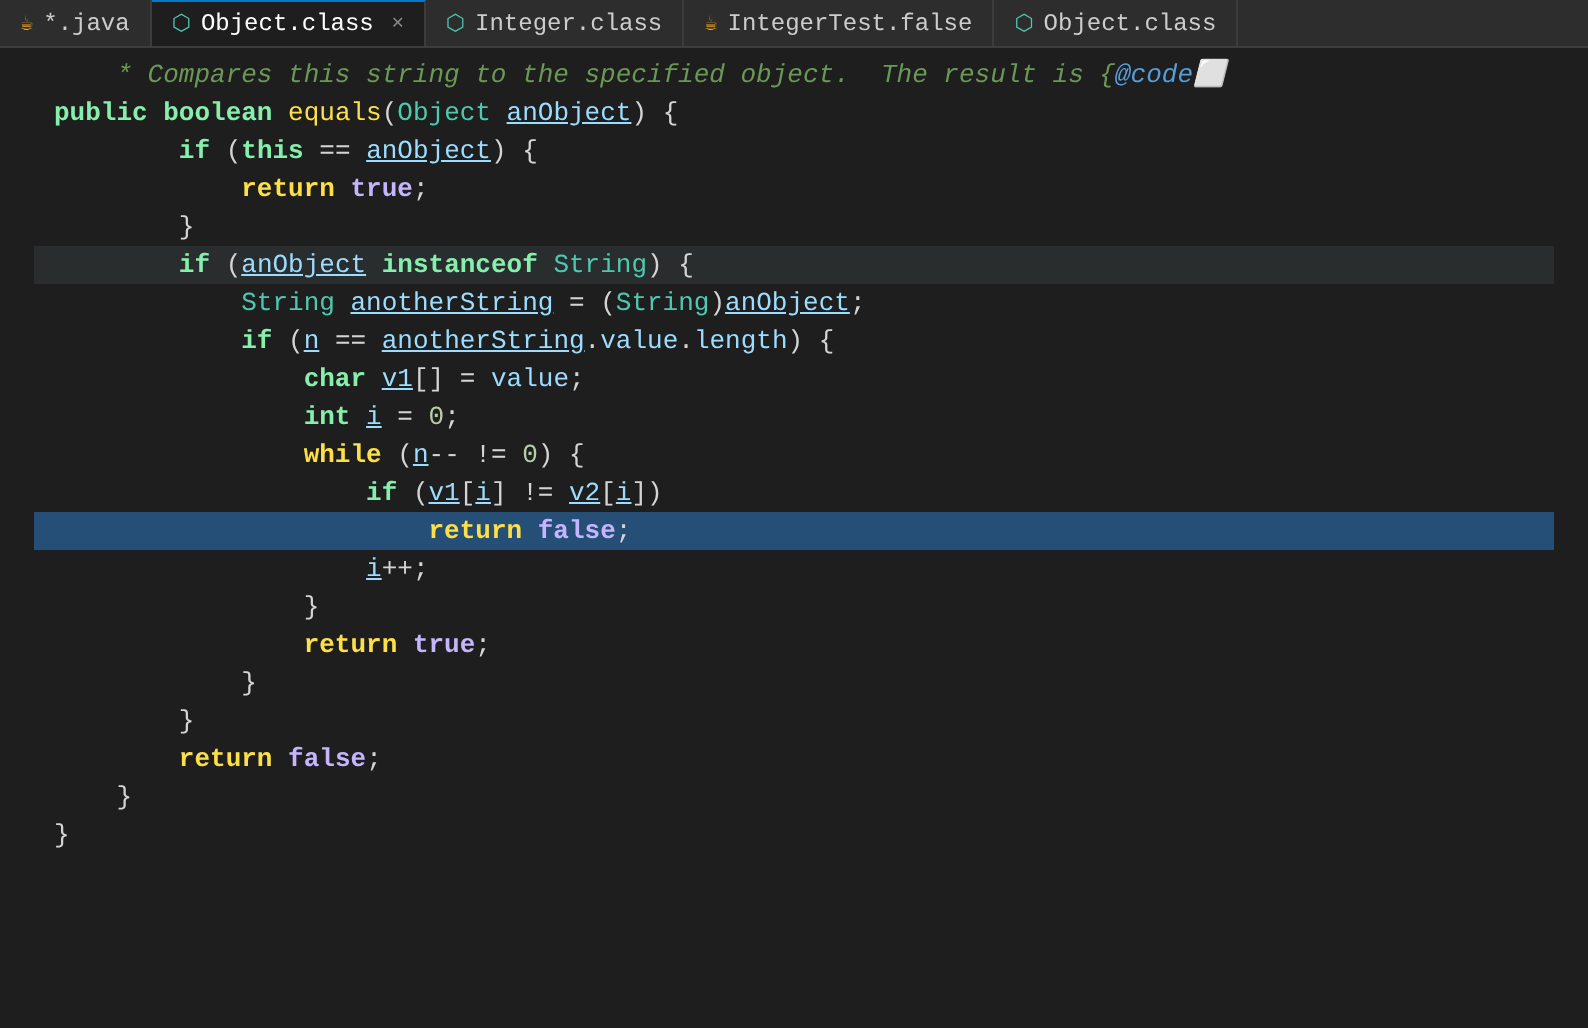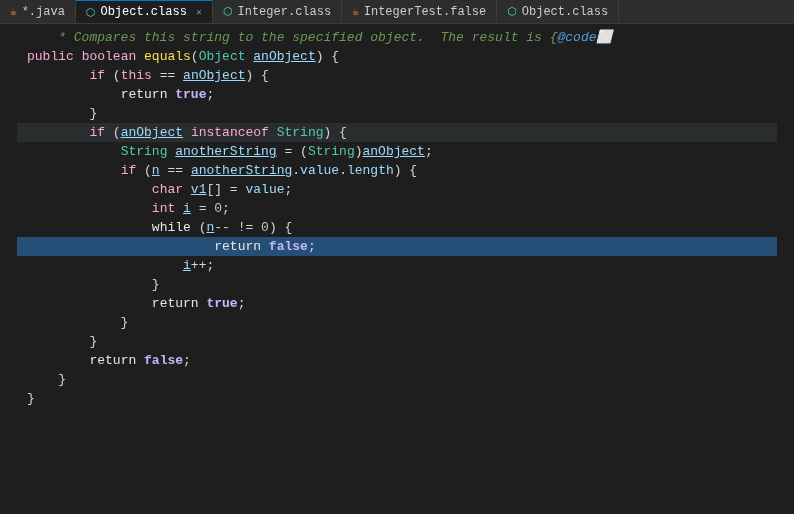--- a/index.html
+++ b/index.html
@@ -68,22 +68,22 @@
 
     .line.selected-line {
       background: #264f78;
     }
 
     .line-content {
       padding-left: 6px;
     }
 
     
-    .kw { color: #f9a8d4; font-weight: normal; }       
-    .kw2 { color: #e5e5e5; font-weight: normal; }      
+    .kw { color: #86efac; font-weight: bold; }       
+    .kw2 { color: #fde047; font-weight: bold; }      
     .type { color: #4ec9b0; }                         
     .comment { color: #6a9955; font-style: italic; }                          
     .num { color: #b5cea8; }                        
     .bool { color: #c4b5fd; font-weight: bold; text-align: right; }      
     .javadoc { color: #569cd6; }
     .method { color: #fde047; }
     .param { color: #9cdcfe; text-decoration: underline; }
     .field { color: #9cdcfe; }
   </style>
 </head>
@@ -154,20 +154,23 @@
 
 
   <div class="line">
     <span class="line-content">                <span class="kw">int</span> <span class="param">i</span> = <span class="num">0</span>;</span>
   </div>
 
   <div class="line">
     <span class="line-content">                <span class="kw2">while</span> (<span class="param">n</span>-- != <span class="num">0</span>) {</span>
   </div>
 
+  <div class="line">
+    <span class="line-content">                    <span class="kw">if</span> (<span class="param">v1</span>[<span class="param">i</span>] != <span class="param">v2</span>[<span class="param">i</span>])</span>
+  </div>
 
   <div class="line selected-line">
     <span class="line-content">                        <span class="kw2">return</span> <span class="bool">false</span>;</span>
   </div>
 
   <div class="line">
     <span class="line-content">                    <span class="param">i</span>++;</span>
   </div>
 
   <div class="line">

